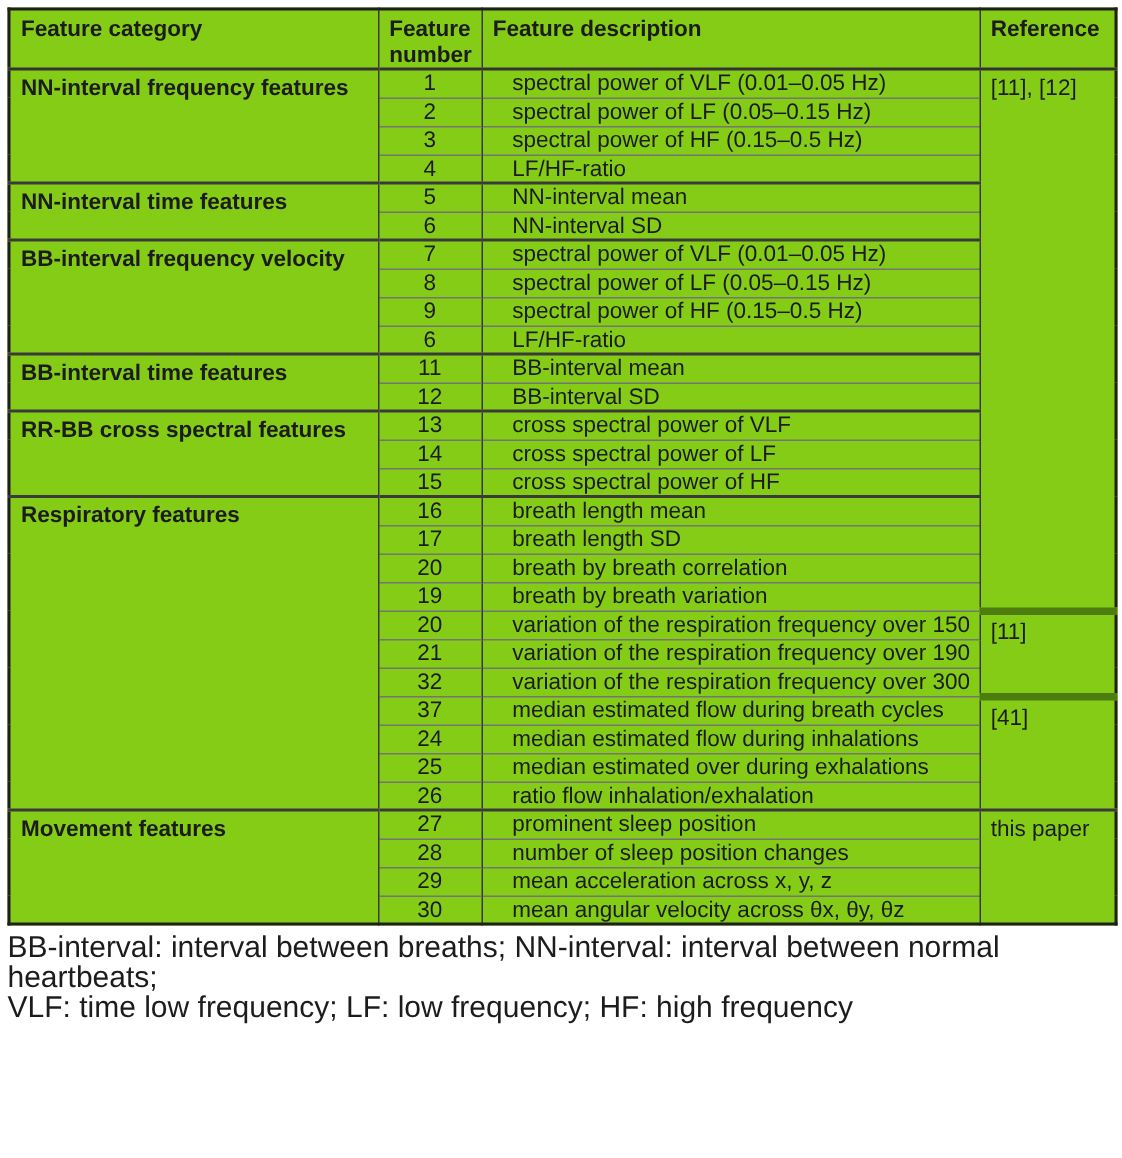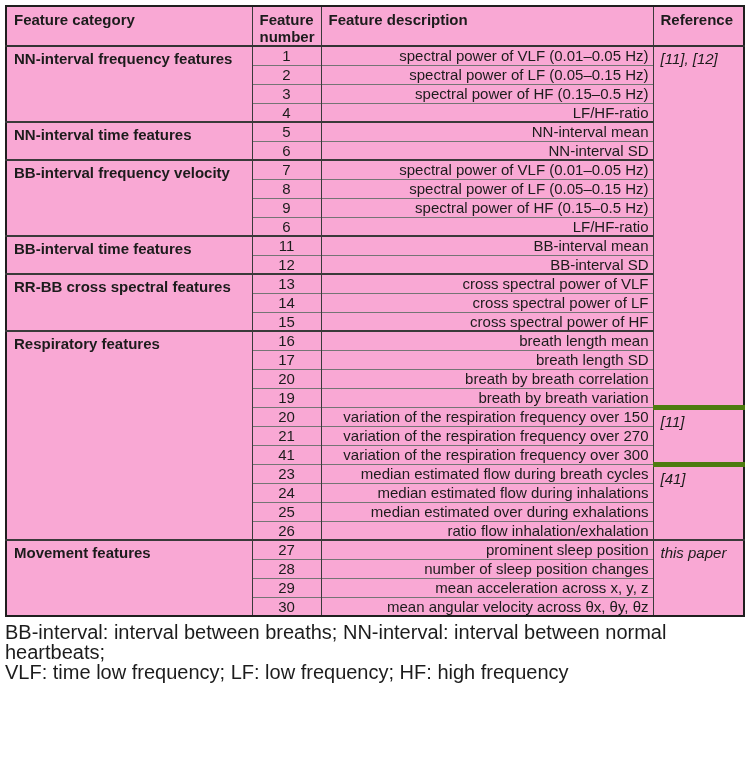--- a/index.html
+++ b/index.html
@@ -9,21 +9,21 @@
     font-family: "Liberation Sans", sans-serif;
     color: #1c1c1c;
   }
   .page { padding: 5px 5px 0 5px; }
 
   table.features {
     width: 738px;
     table-layout: fixed;
     border-collapse: collapse;
     border: 2px solid #1f1f1f;
-    background: #f9a8d4;
+    background: #84cc16;
   }
   col.c-cat  { width: 246px; }
   col.c-num  { width: 69px;  }
   col.c-desc { width: 332px; }
   col.c-ref  { width: 91px;  }
 
   th, td {
     font-size: 15px;
     border-left: 1px solid #3a3a3a;
     border-right: 1px solid #3a3a3a;
@@ -45,25 +45,24 @@
     white-space: nowrap;
   }
   tbody tr.group-start > td { border-top: 2px solid #3a3a3a; }
 
   td.cat-cell {
     font-weight: bold;
     vertical-align: top;
     padding: 3px 4px 0 7px;
   }
   td.num-cell { text-align: center; padding: 0 2px; }
-  td.desc-cell { padding: 0 4px 0 8px; text-align: right; }
+  td.desc-cell { padding: 0 4px 0 20px; }
   td.ref-cell {
     vertical-align: top;
     padding: 3px 4px 0 7px;
-    font-style: italic;
   }
   td.ref-cell.ref-start { border-top: 5px solid #4d7c0f; }
 
   .footnotes {
     margin-top: 5px;
     padding-left: 0px;
     font-size: 20px;
     line-height: 20px;
     color: #1c1c1c;
   }
@@ -171,28 +170,28 @@
           <td class="num-cell">19</td>
           <td class="desc-cell">breath by breath variation</td>
         </tr>
         <tr>
           <td class="num-cell">20</td>
           <td class="desc-cell">variation of the respiration frequency over 150</td>
           <td class="ref-cell ref-start" rowspan="3">[11]</td>
         </tr>
         <tr>
           <td class="num-cell">21</td>
-          <td class="desc-cell">variation of the respiration frequency over 270</td>
-        </tr>
-        <tr>
-          <td class="num-cell">41</td>
+          <td class="desc-cell">variation of the respiration frequency over 190</td>
+        </tr>
+        <tr>
+          <td class="num-cell">32</td>
           <td class="desc-cell">variation of the respiration frequency over 300</td>
         </tr>
         <tr>
-          <td class="num-cell">23</td>
+          <td class="num-cell">37</td>
           <td class="desc-cell">median estimated flow during breath cycles</td>
           <td class="ref-cell ref-start" rowspan="4">[41]</td>
         </tr>
         <tr>
           <td class="num-cell">24</td>
           <td class="desc-cell">median estimated flow during inhalations</td>
         </tr>
         <tr>
           <td class="num-cell">25</td>
           <td class="desc-cell">median estimated over during exhalations</td>

